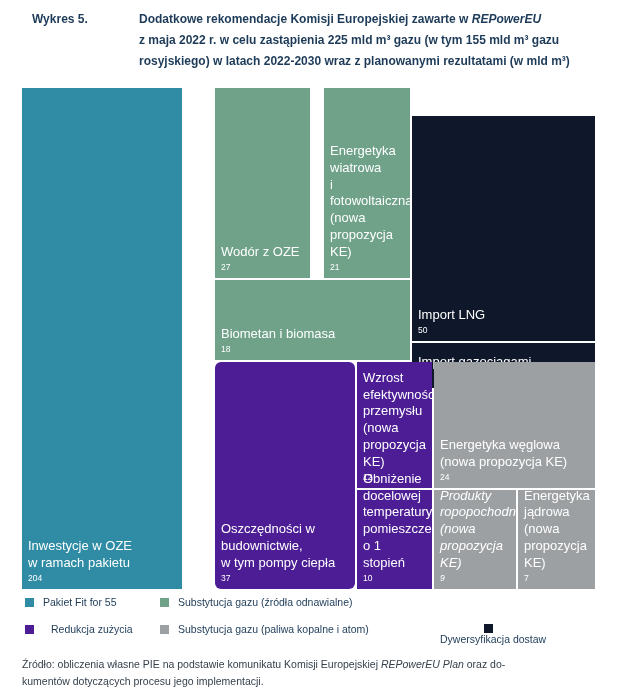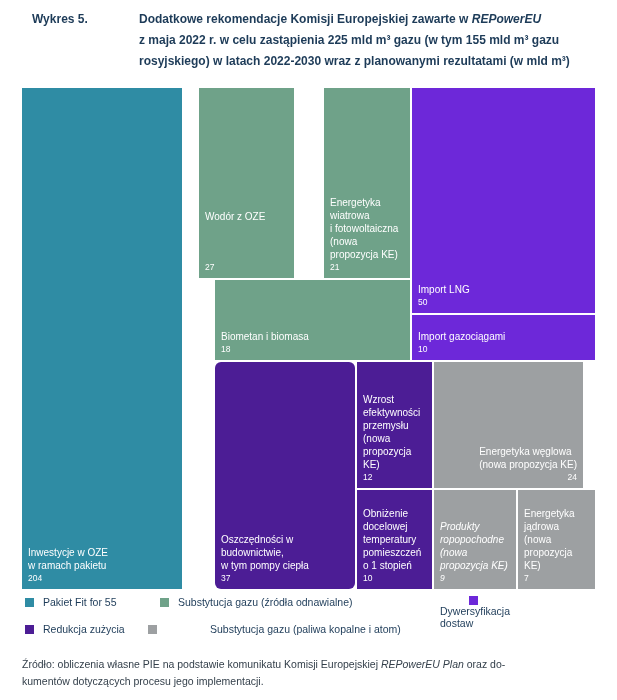--- a/index.html
+++ b/index.html
@@ -14,49 +14,49 @@
   }
   .fig-label{width:73px;flex:none;}
   .fig-title{flex:1;}
   .it{font-style:italic;}
   
   .treemap{position:absolute;left:22px;top:88px;width:573px;height:501px;}
   .cell{
     position:absolute;box-sizing:border-box;display:flex;flex-direction:column;
     justify-content:flex-end;padding:5px 6px;color:#ffffff;
   }
-  .cell-label{font-size:10px;line-height:1.3;white-space:pre-line;}
+  .cell-label{font-size:13px;line-height:1.3;white-space:pre-line;}
   .cell-value{font-size:8.5px;line-height:1.3;margin-top:1px;}
   .bg-teal{background:#2f8ca4;}
   .bg-green{background:#6fa289;}
-  .bg-navy{background:#6d28d9;}
+  .bg-navy{background:#0f172a;margin-top:28px;}
   .bg-orange{background:#4c1d95;}
   .bg-gray{background:#9da0a2;}
   .c0{left:0;top:0;width:160px;height:501px;}
-  .c1{left:177px;top:0;width:95px;height:190px;gap:38px;}
+  .c1{left:193px;top:0;width:95px;height:190px;}
   .c2{left:302px;top:0;width:86px;height:190px;}
   .c3{left:193px;top:192px;width:195px;height:80px;}
   .c4{left:390px;top:0;width:183px;height:225px;}
   .c5{left:390px;top:227px;width:183px;height:45px;}
   .c6{left:193px;top:274px;width:140px;height:227px;border-radius:6px;}
   .c7{left:335px;top:274px;width:75px;height:126px;}
   .c8{left:335px;top:402px;width:75px;height:99px;}
-  .c9{left:412px;top:274px;width:149px;height:126px;align-items:flex-end;}
+  .c9{left:412px;top:274px;width:161px;height:126px;}
   .c10{left:412px;top:402px;width:82px;height:99px;font-style:italic;}
   .c11{left:496px;top:402px;width:77px;height:99px;}
   
   .legend{position:absolute;left:0;top:594px;width:515px;height:56px;
-    font-size:10.5px;color:#1d3b58;}
+    font-size:10.5px;color:#1d3b58;padding-left:32px;}
   .legend-item{position:absolute;display:flex;align-items:center;}
   .sw{width:9px;height:9px;flex:none;margin-right:9px;}
   .li0{left:25px;top:2px;}
   .li1{left:160px;top:2px;}
   .li2{left:440px;top:2px;flex-direction:column;}
-  .li3{left:25px;top:29px;}
-  .li4{left:148px;top:29px;gap:44px;}
+  .li3{left:25px;top:29px;gap:8px;}
+  .li4{left:160px;top:29px;}
   
   .source{position:absolute;left:22px;top:656px;width:578px;
     font-size:10.5px;line-height:17px;color:#333f4a;}
 </style>
 </head>
 <body>
 
 <div class="fig-header">
   <div class="fig-label">Wykres 5.</div>
   <div class="fig-title">

